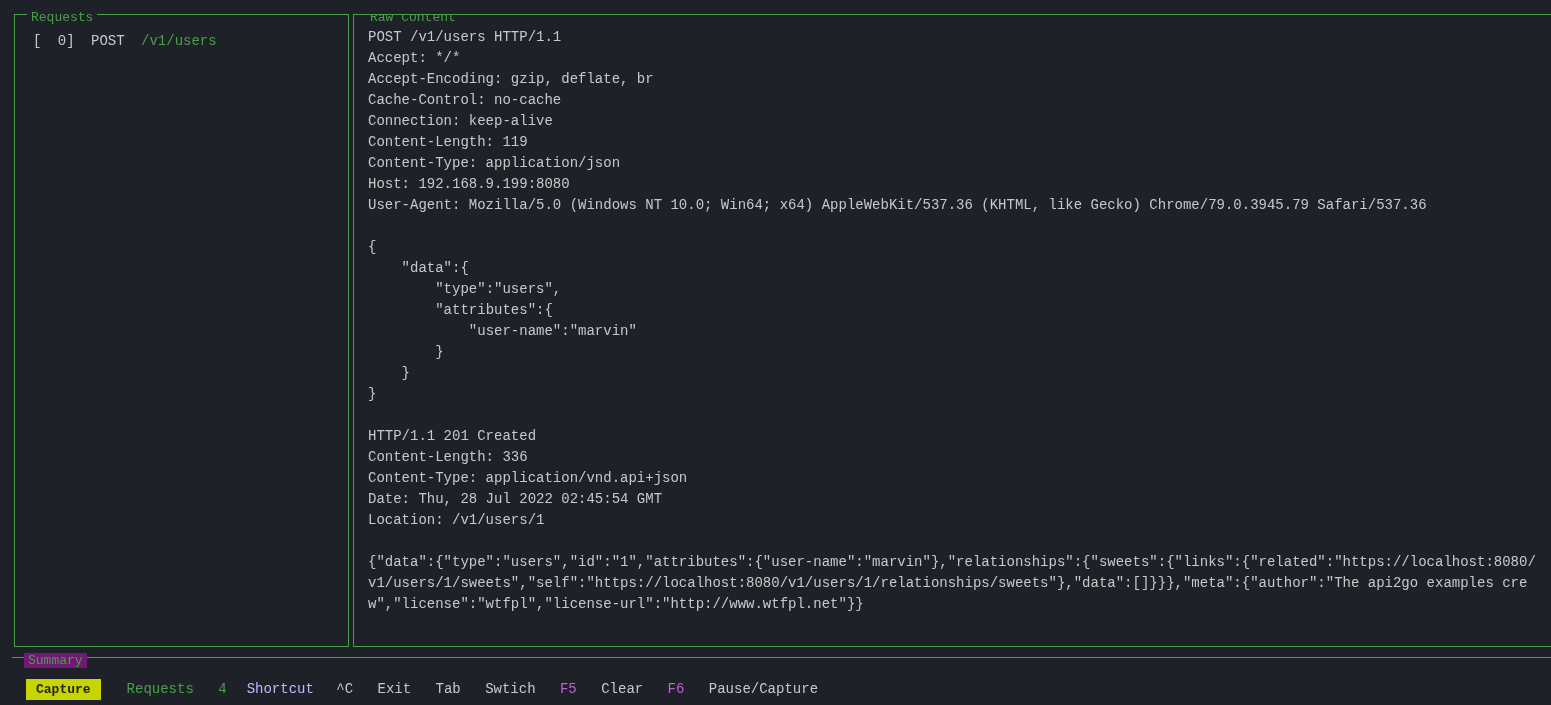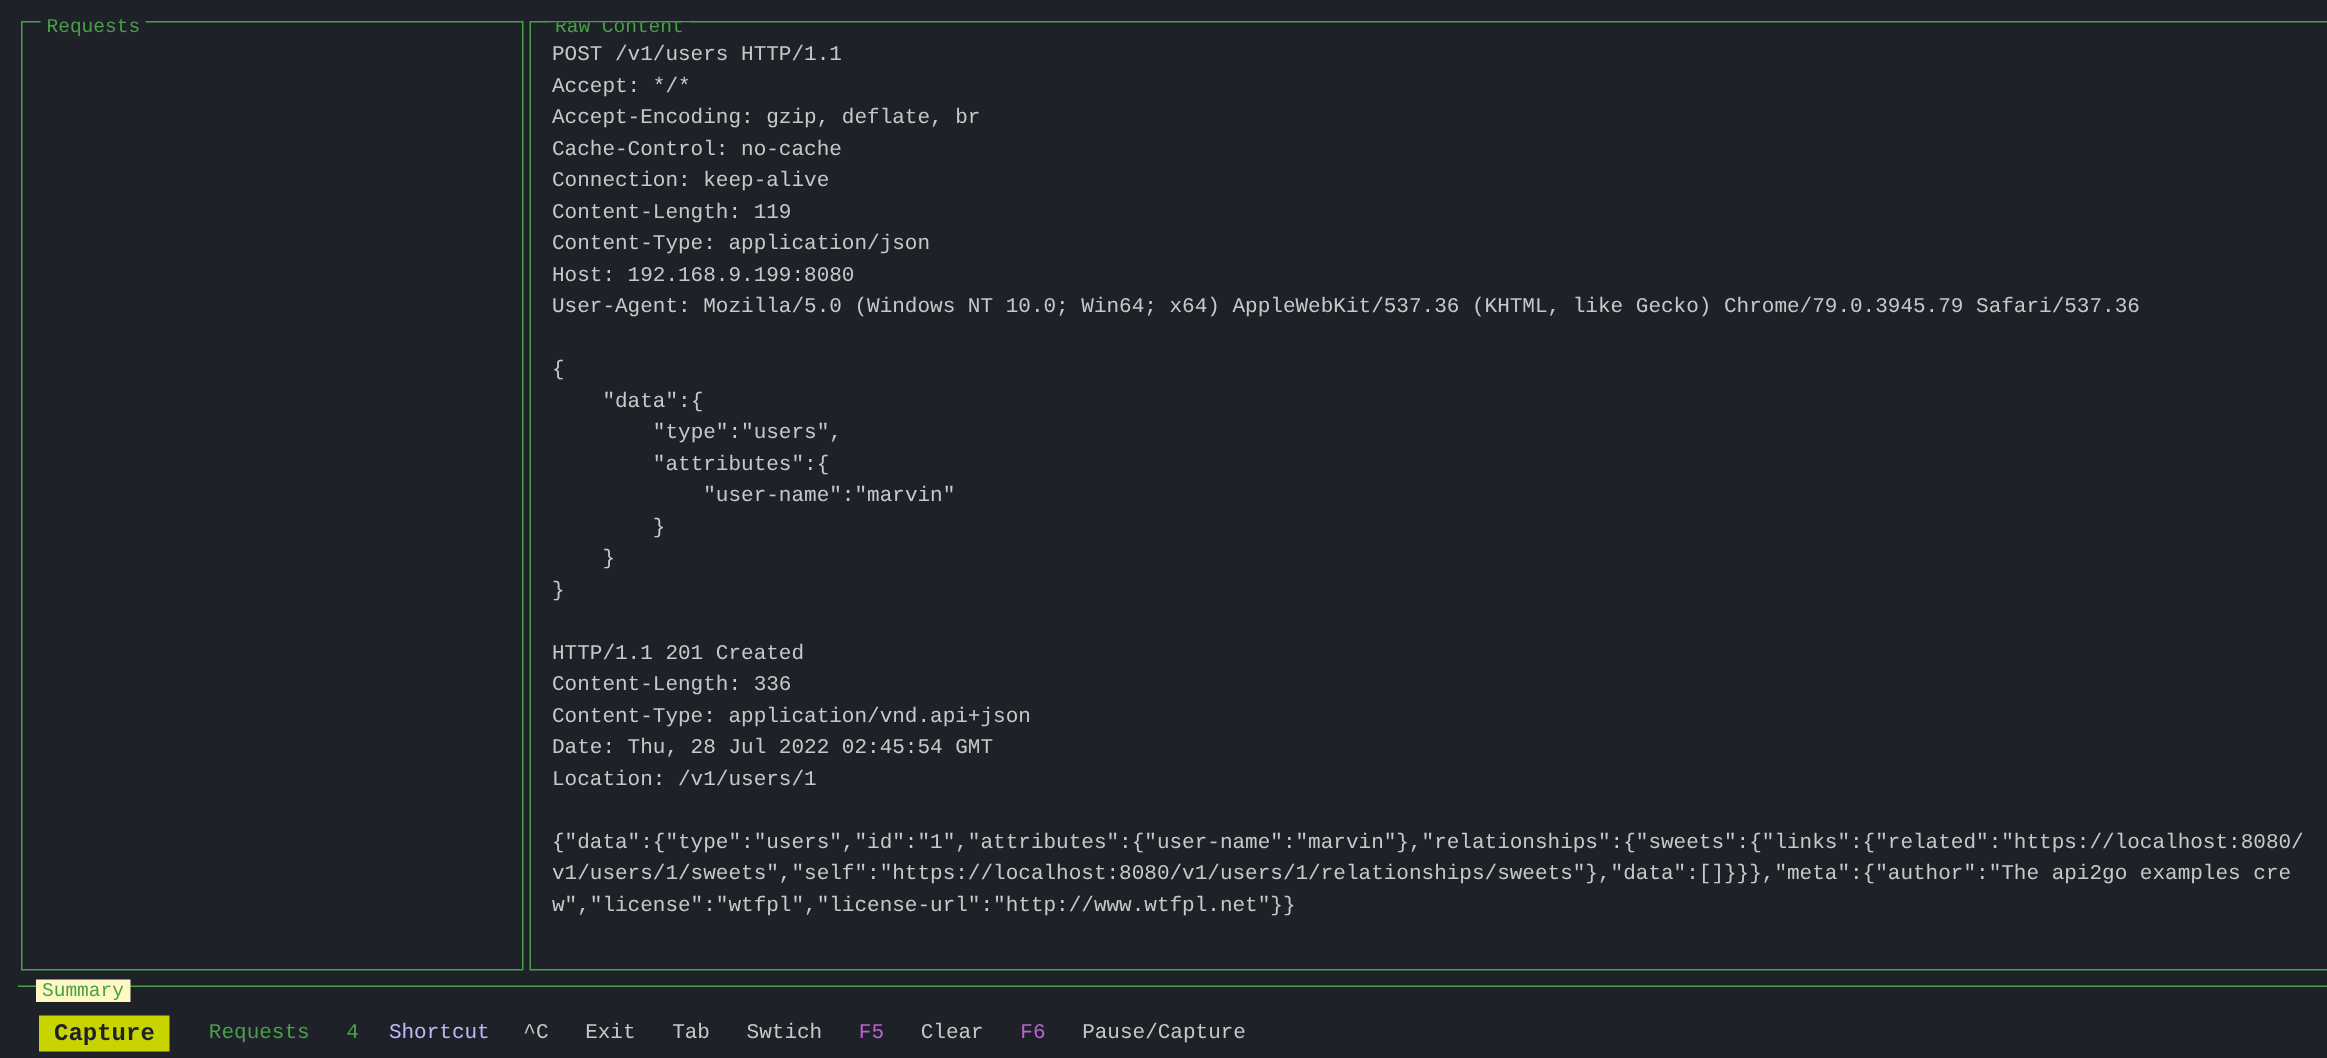--- a/index.html
+++ b/index.html
@@ -107,40 +107,40 @@
       position: relative;
       background-color: #1e2228;
       display: flex;
       flex-direction: column;
     }
 
     .summary-title {
       position: absolute;
       top: -9px;
       left: 8px;
-      background-color: #fef9c3;
+      background-color: #701a75;
       color: #4a9f4a;
       padding: 0 4px;
       font-size: 13px;
     }
 
     .status-bar {
       display: flex;
       align-items: center;
       height: 32px;
       margin-top: auto;
       padding: 0 6px;
       gap: 0;
     }
 
     .capture-btn {
       background-color: #c8d400;
       color: #1e2228;
       font-family: 'Courier New', Courier, monospace;
-      font-size: 16px;
+      font-size: 13px;
       font-weight: bold;
       padding: 3px 10px;
       border: none;
       cursor: pointer;
     }
 
     .status-info {
       display: flex;
       align-items: center;
       padding: 0 14px;
@@ -173,20 +173,21 @@
   </style>
 </head>
 <body>
 
 <div class="main-area">
 
   <div class="requests-panel">
     <div class="panel-title">Requests</div>
     <div class="requests-list">
 
+    <div class="request-item selected"><span class="bracket">[</span><span class="index"> 0]</span> <span class="method">POST</span> <span class="path">/v1/users</span></div>
       </div>
   </div>
 
   <div class="raw-panel">
     <div class="panel-title">Raw Content</div>
     <div class="raw-content">POST /v1/users HTTP/1.1
 Accept: */*
 Accept-Encoding: gzip, deflate, br
 Cache-Control: no-cache
 Connection: keep-alive

